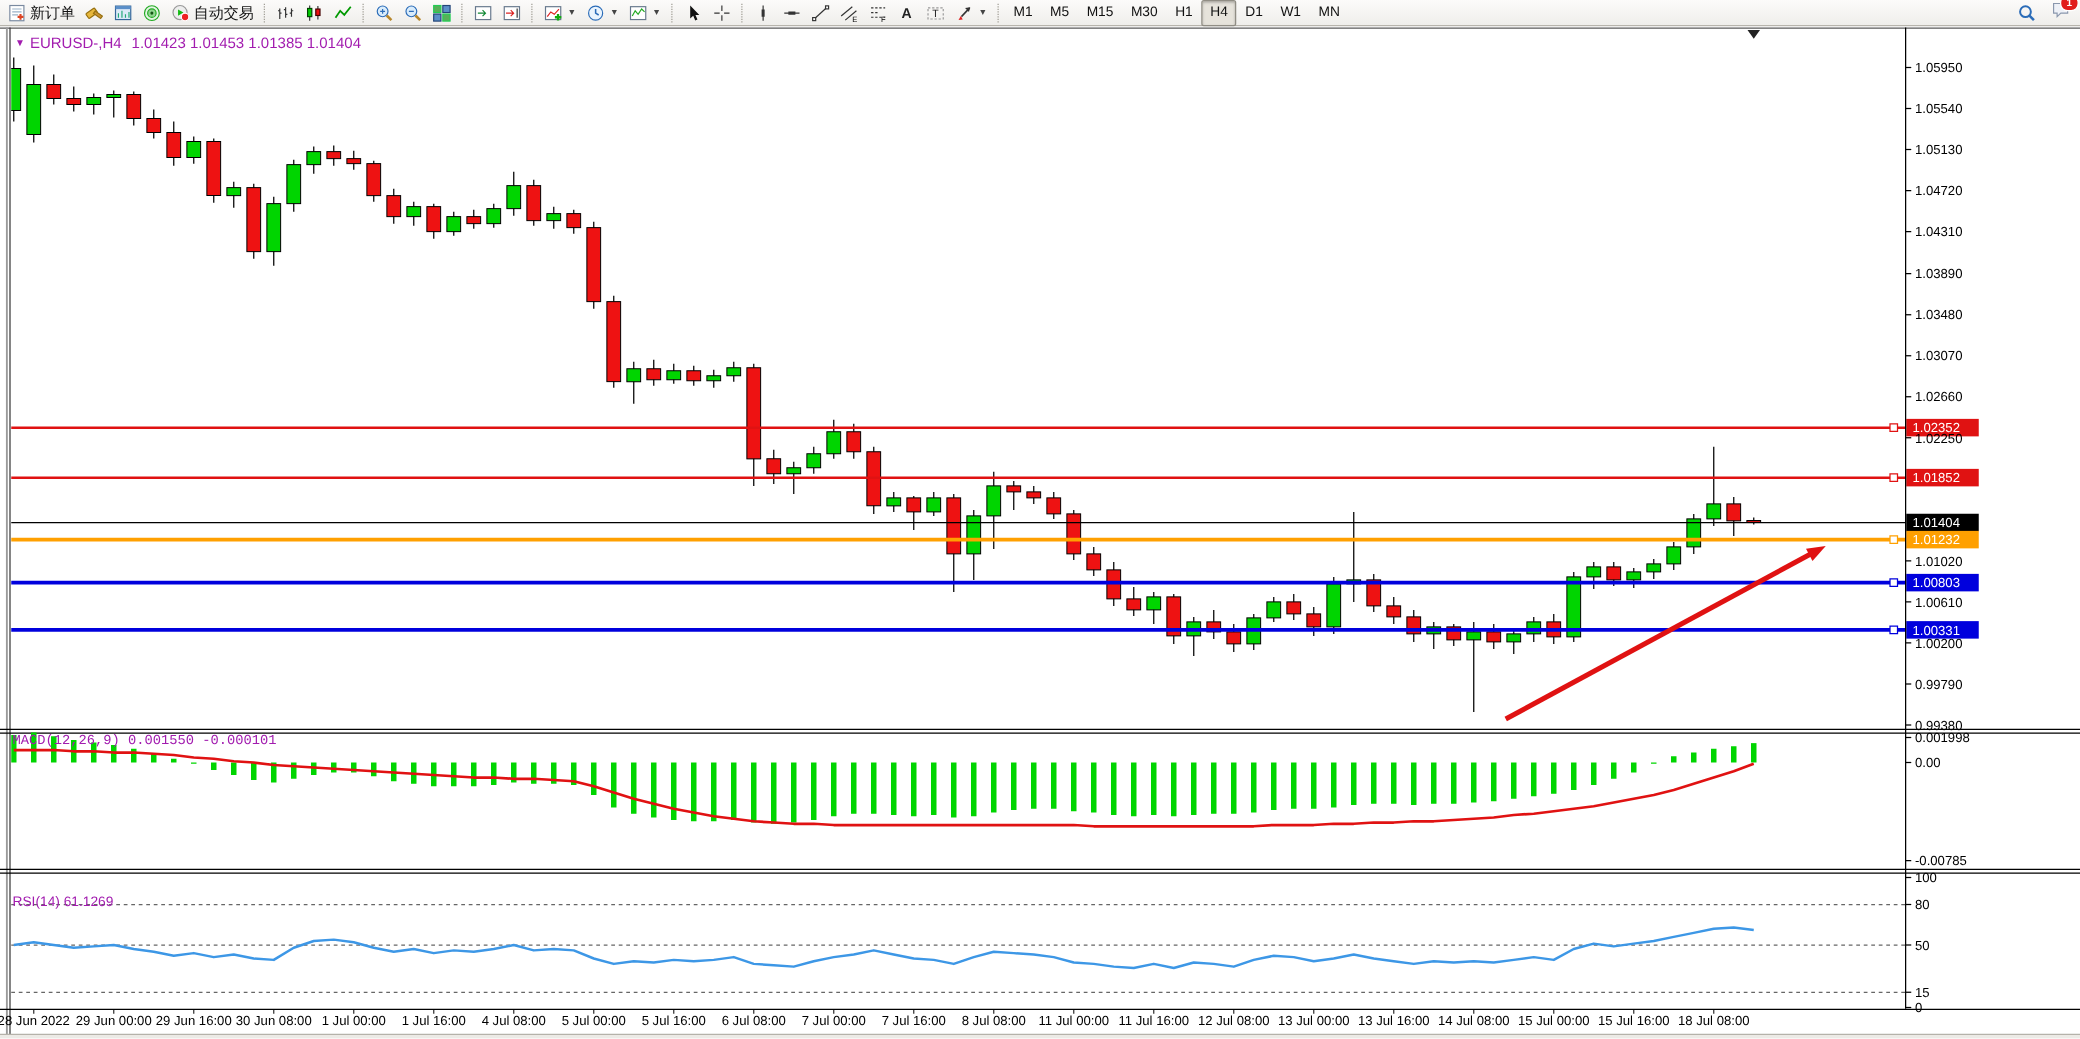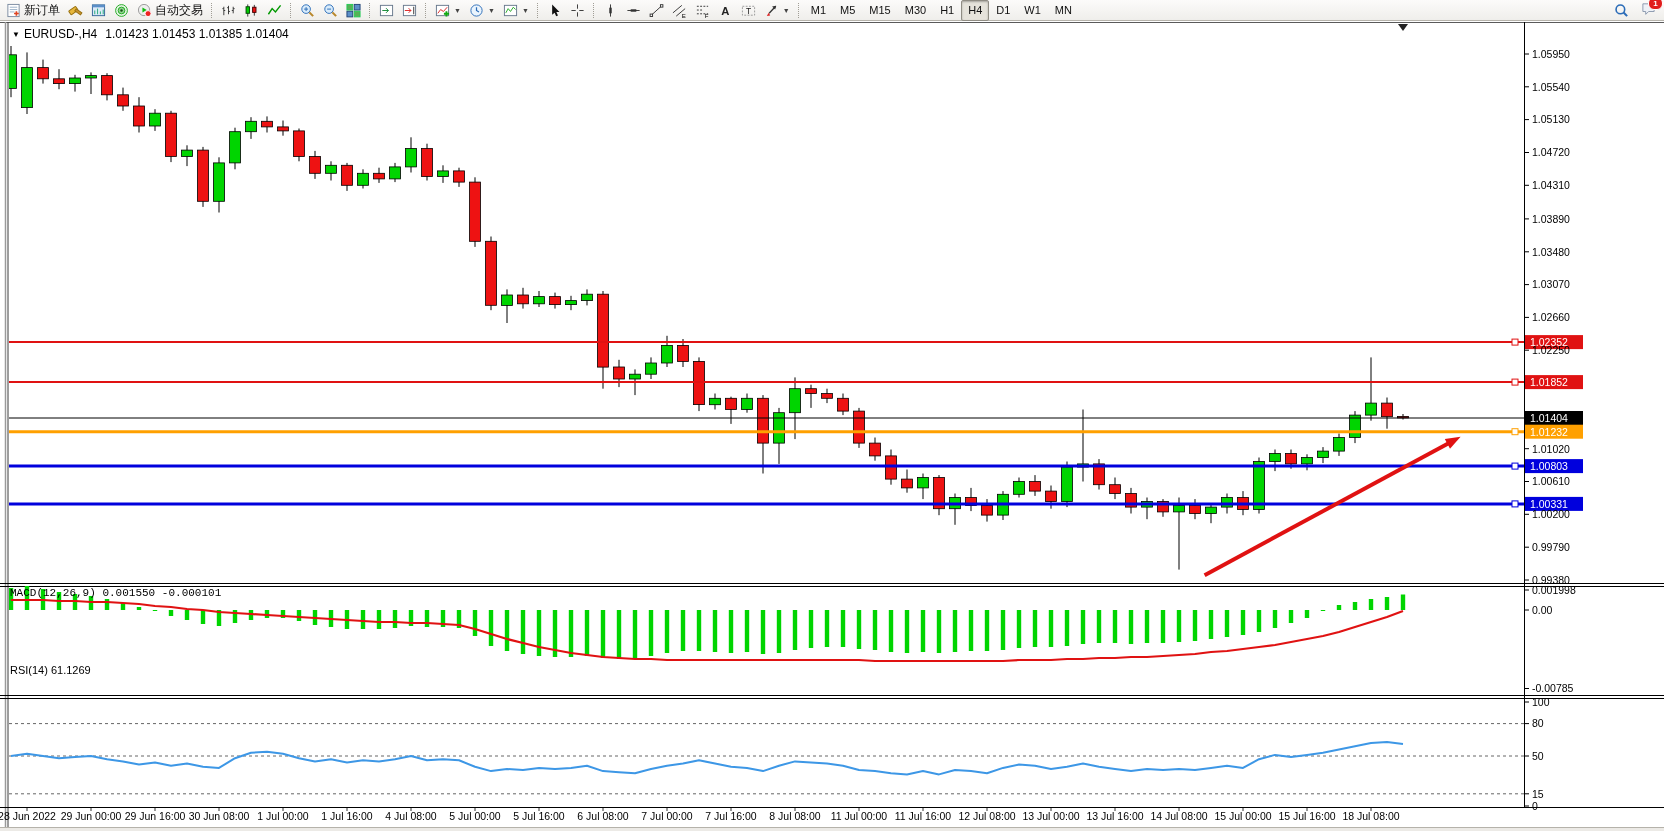--- a/index.html
+++ b/index.html
@@ -16,26 +16,26 @@
   .tb-btn.tf .lbl{font-size:11px;}
   .tb-btn.active{background:#e6e3db;border-color:#908d84;box-shadow:inset 0 1px 2px rgba(0,0,0,.28);}
   .tb-sep{width:1px;height:15px;border-left:1px dotted #a19e96;margin:0 4px;}
   .caret{font-size:7px;color:#444;margin-left:1px;}
   .tb-right{margin-left:auto;display:flex;align-items:center;gap:8px;padding-right:8px;}
   .chat-wrap{position:relative;}
   .badge{position:absolute;top:-4px;right:-7px;min-width:11px;height:11px;background:#e11c1c;
          color:#fff;font-size:8px;font-weight:bold;border-radius:6px;border:1px solid #fff;
          display:flex;align-items:center;justify-content:center;padding:0 1px;}
   
-  .ov{position:absolute;color:#000000;white-space:nowrap;z-index:4;}
+  .ov{position:absolute;color:#a21caf;white-space:nowrap;z-index:4;}
   #symbol-title{left:12px;top:27px;font-size:12px;}
   #symbol-title .tri{font-size:8px;vertical-align:1px;margin-right:4px;}
   #symbol-title .q{margin-left:8px;}
   #macd-title{left:10px;top:587px;font-size:11px;font-family:Liberation Mono, monospace;}
-  #rsi-title{left:10px;top:664px;font-size:11px;text-align:right;}
+  #rsi-title{left:10px;top:716px;font-size:11px;text-align:right;}
   #status-bar{position:absolute;left:0;top:828px;width:1664px;height:3px;background:#eceae6;}
   svg text{font-family:"Liberation Sans",sans-serif;}
 </style>
 </head>
 <body>
 
 <div class="stage">
 
   <div class="toolbar" id="toolbar">
       <div class="tb-btn">

